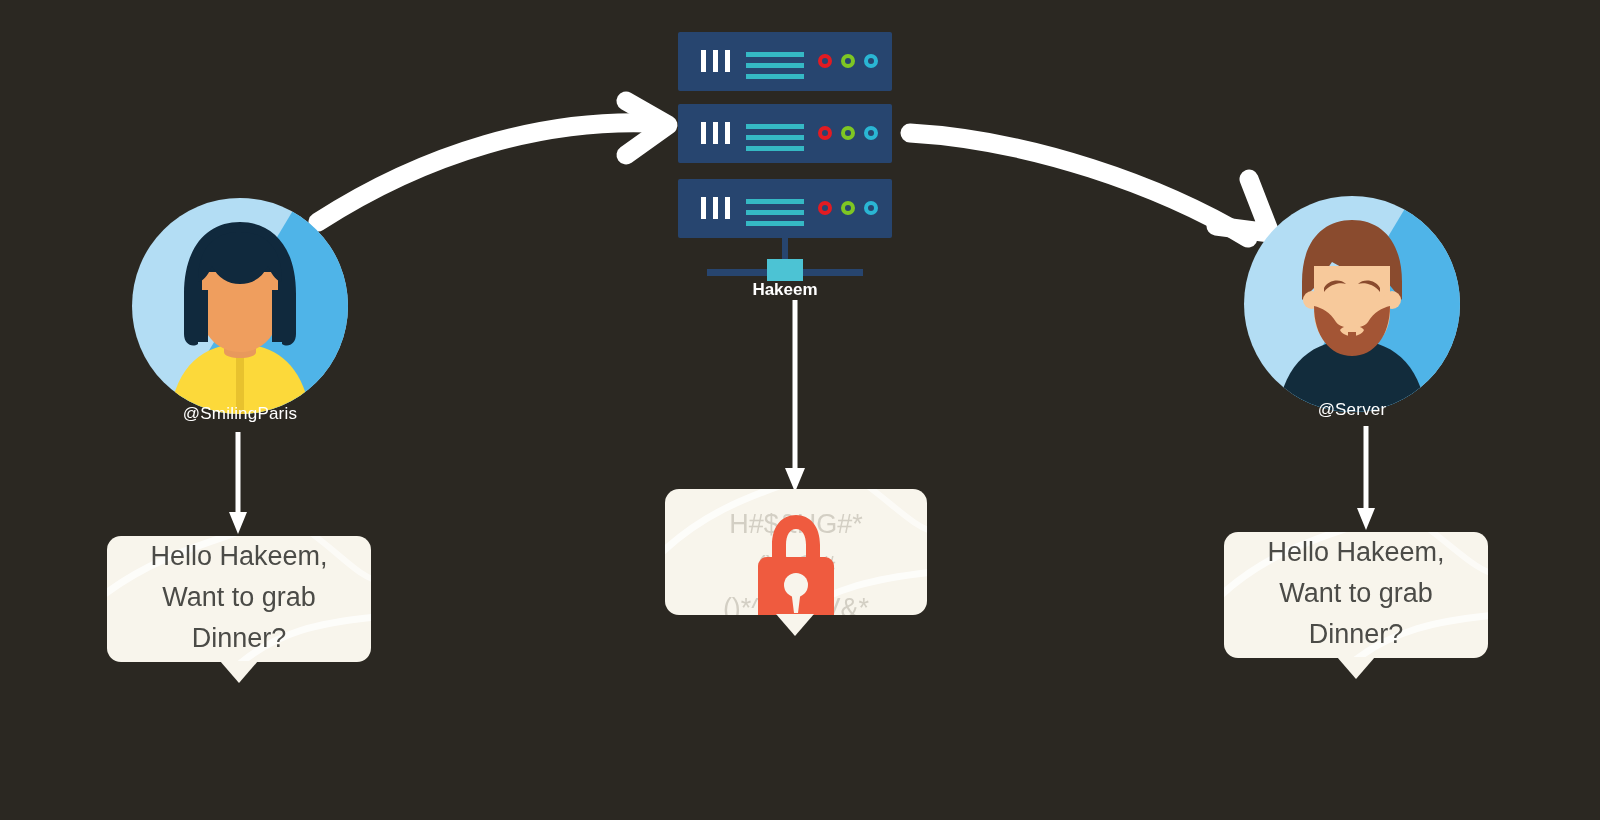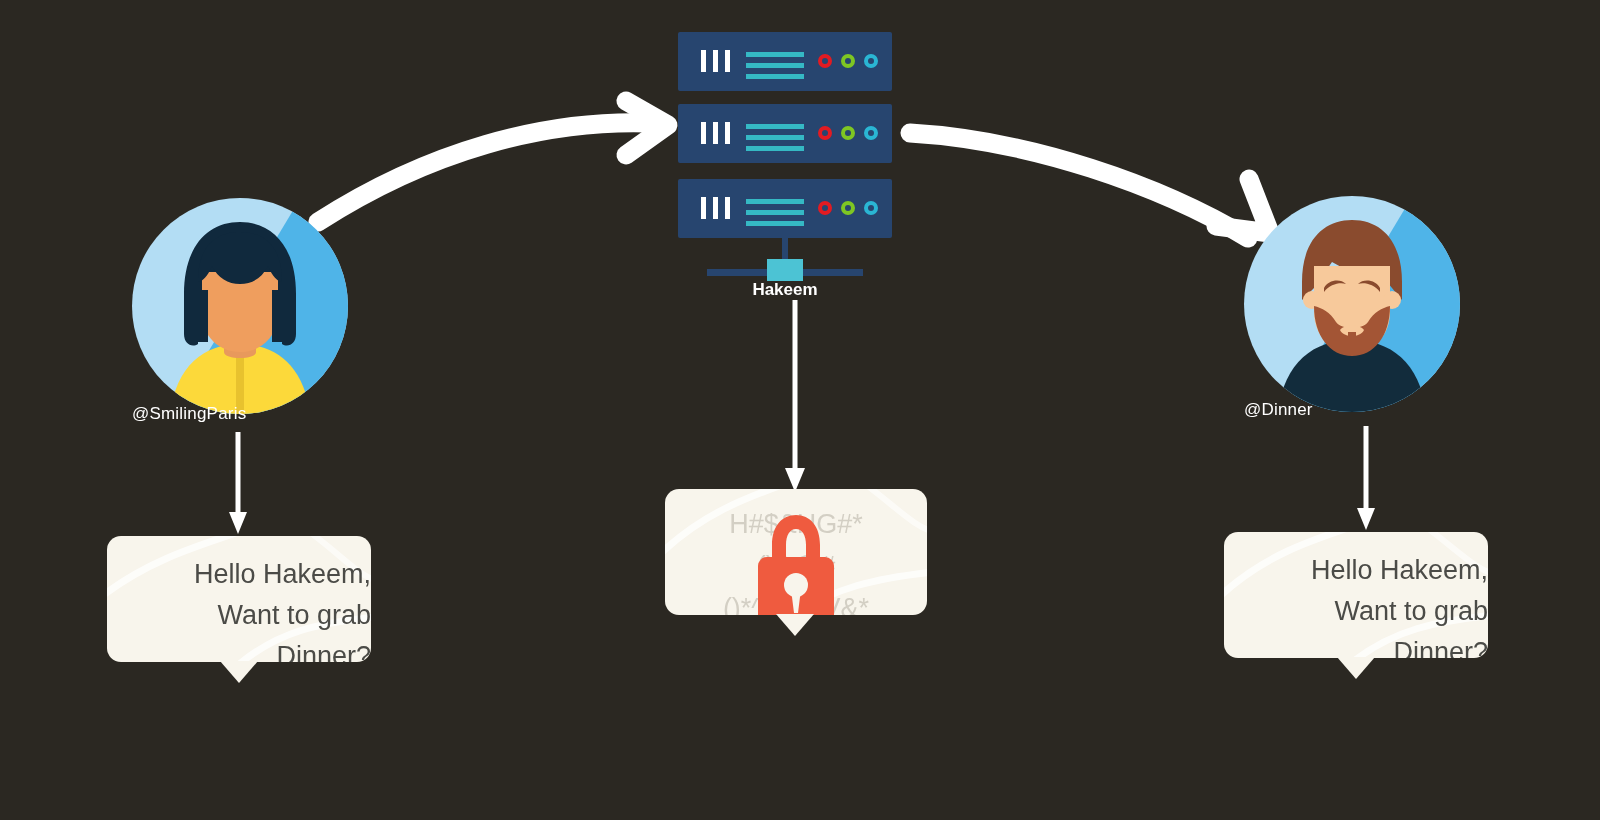--- a/index.html
+++ b/index.html
@@ -32,21 +32,21 @@
     clip-path: polygon(100% 0, 100% 100%, 18% 100%, 78% 0);
   }
   .avatar svg { position: absolute; inset: 0; }
 
   .handle {
     position: absolute;
     color: #ffffff;
     font-size: 17px;
     letter-spacing: .2px;
     white-space: nowrap;
-    text-align: left;
+    text-align: center;
   }
 
   
   .rack-unit {
     position: absolute;
     width: 214px;
     height: 59px;
     background: #27456f;
     border-radius: 2px;
   }
@@ -126,22 +126,21 @@
     background: #f8f5ec;
     border-radius: 14px;
     overflow: hidden;
   }
   .bubble .swirls { position: absolute; inset: 0; }
   .bubble .txt {
     position: relative;
     color: #4b4b47;
     font-size: 27px;
     line-height: 41px;
-    text-align: right;
-    padding-top: 18px;
+    text-align: center;
     white-space: pre-line;
   }
   .bubble-tail {
     position: absolute;
     width: 0;
     height: 0;
     border-left: 19px solid transparent;
     border-right: 19px solid transparent;
     border-top: 22px solid #f8f5ec;
   }
@@ -237,21 +236,21 @@
       <path d="M136,92 C132,84 120,82 114,88 C120,86 130,88 136,96 Z" fill="#8a4b2e"></path>
 
       <path d="M70,110 C78,112 86,116 92,126 C98,134 118,134 124,126
                C130,116 138,112 146,110 C146,140 130,160 108,160
                C86,160 70,140 70,110 Z" fill="#a35535"></path>
 
       <path d="M96,134 C100,128 116,128 120,134 C116,142 100,142 96,134 Z" fill="#f7c99b"></path>
       <path d="M104,136 h8 v12 h-8 Z" fill="#a35535"></path>
     </svg>
   </div>
-  <div class="handle" style="left:1244px; top:400px; width:216px;">@Dinner</div>
+  <div class="handle" style="left:1244px; top:400px; width:216px;">@Server</div>
 
   <div class="rack-unit" style="left:678px; top:32px;">
     <div class="bars">
         <i></i>
         <i></i>
         <i></i>
       </div>
     <div class="lines">
         <i></i>
         <i></i>

